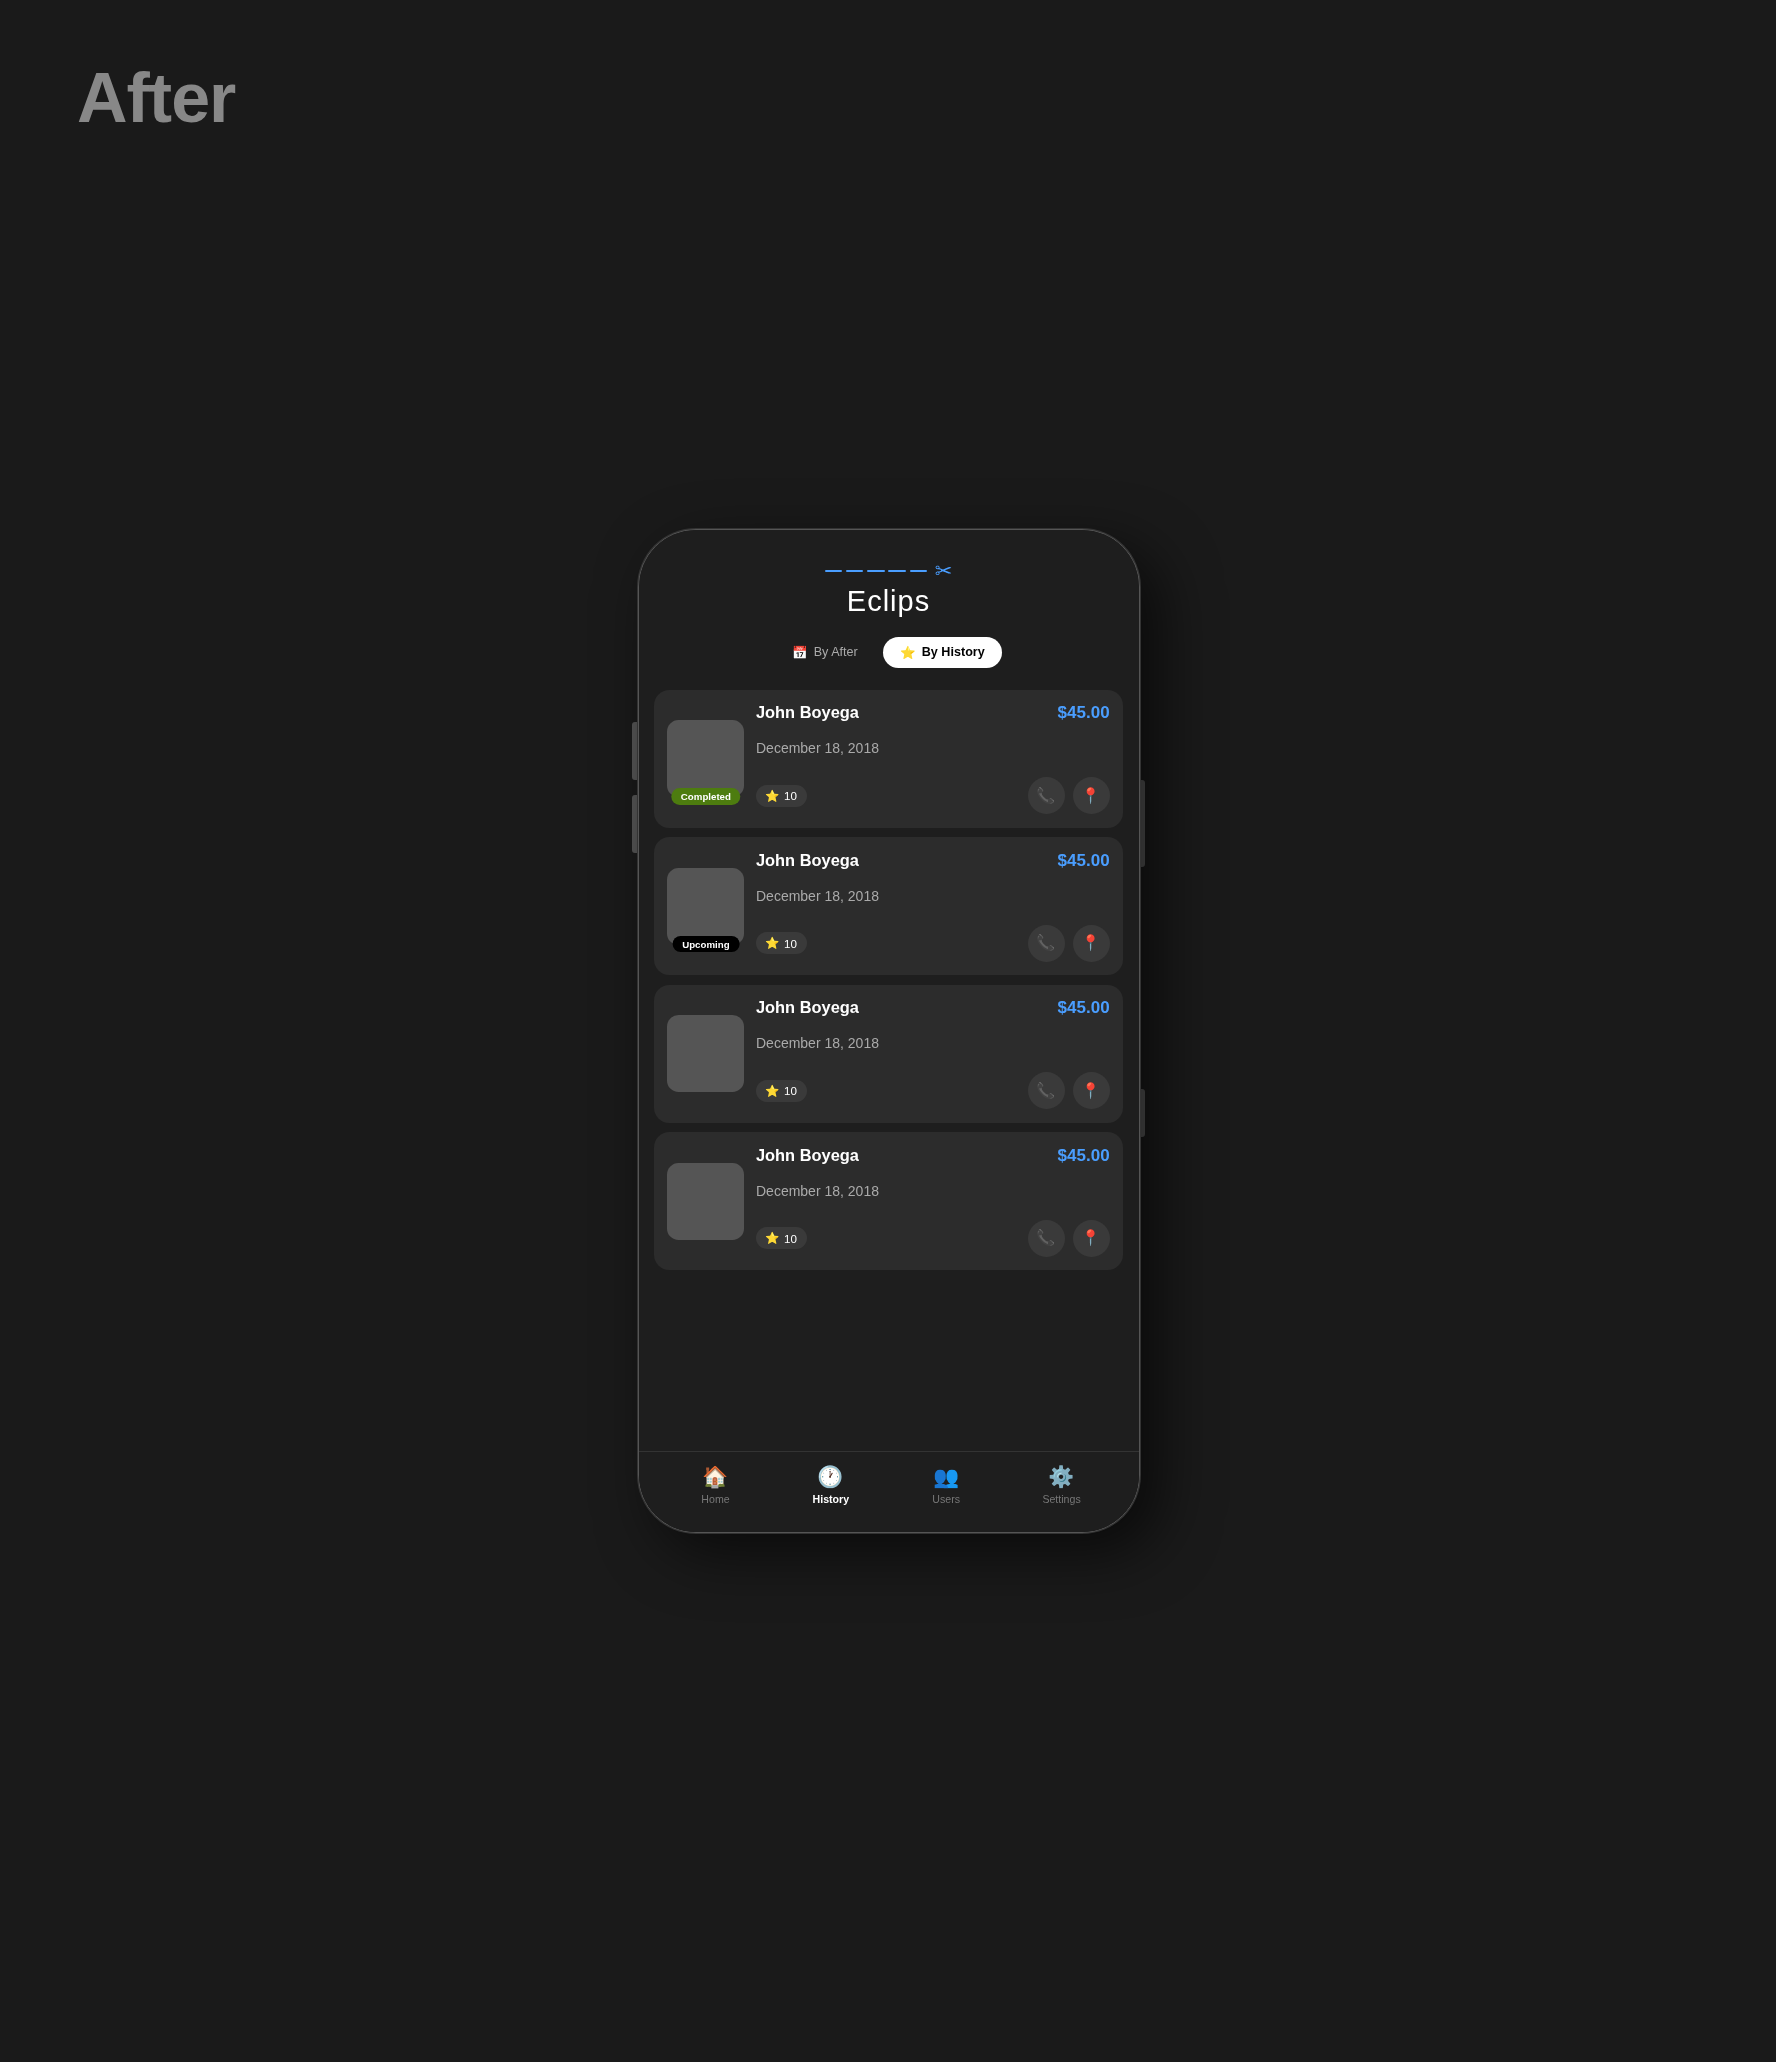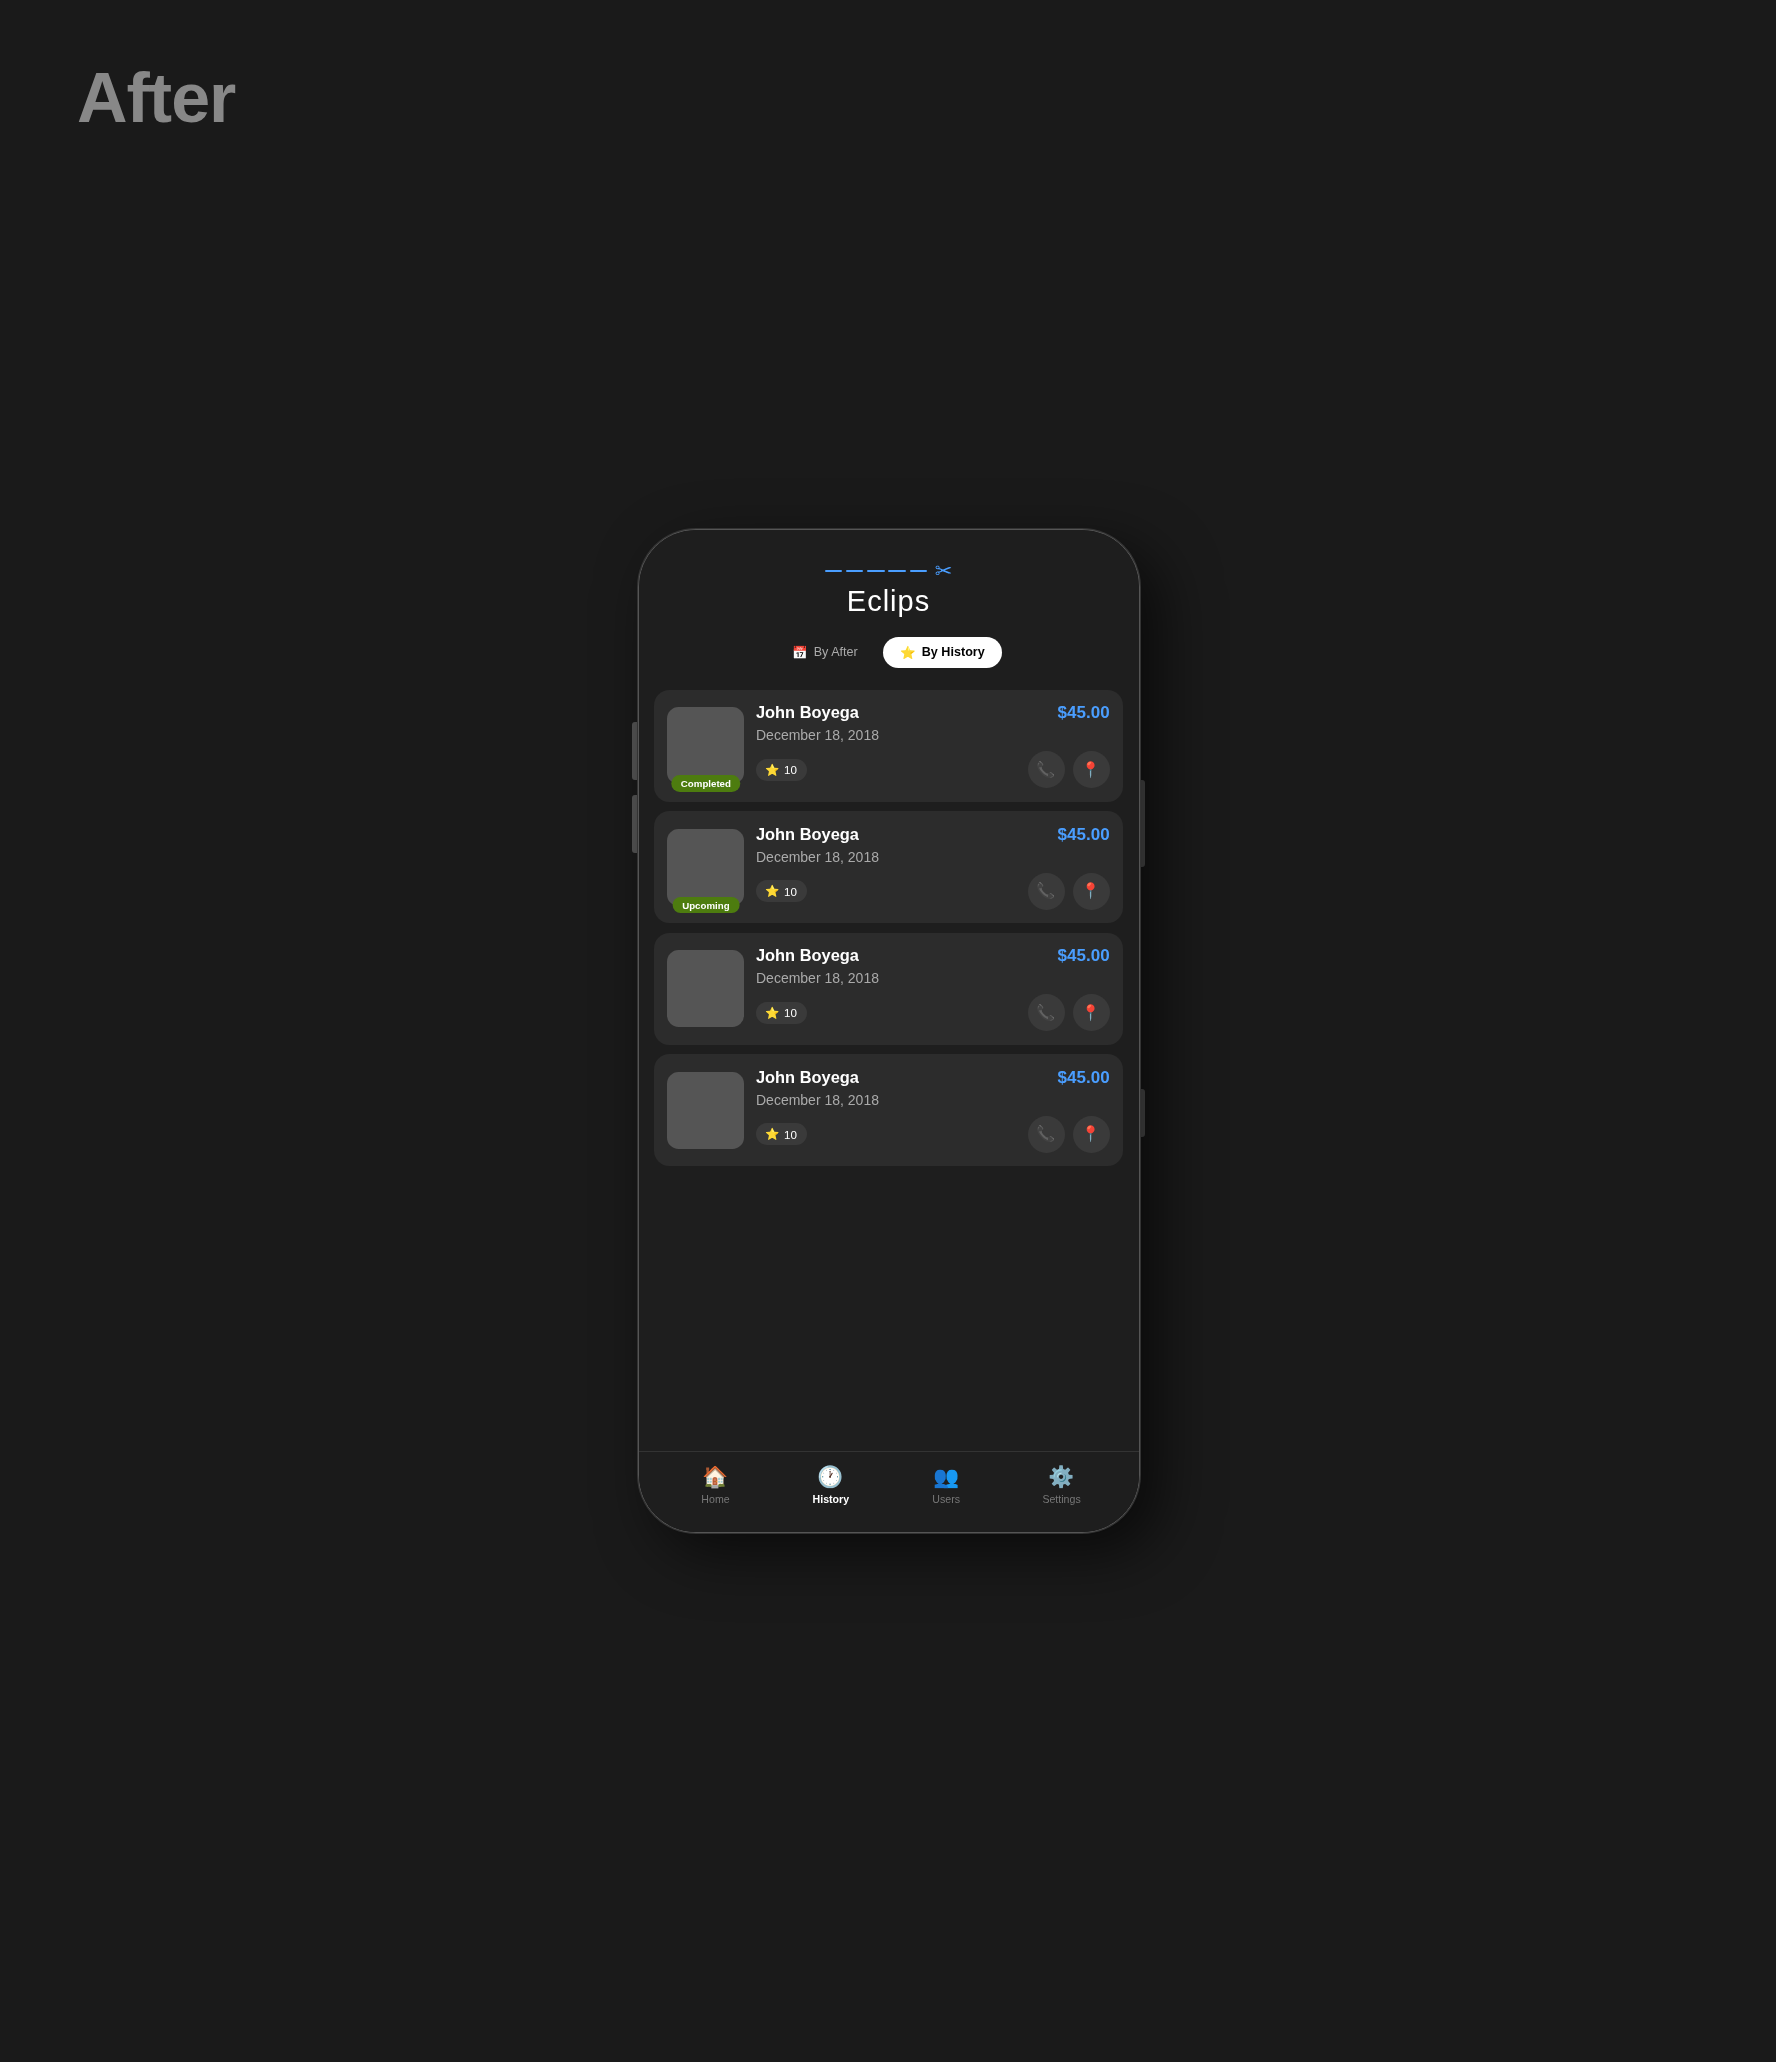--- a/index.html
+++ b/index.html
@@ -212,29 +212,29 @@
       font-weight: 600;
       white-space: nowrap;
     }
 
     .status-completed {
       background: #4d7c0f;
       color: #fff;
     }
 
     .status-upcoming {
-      background: #4d7c0f;
+      background: #000000;
       color: #fff;
     }
 
     .card-info {
       flex: 1;
       display: flex;
       flex-direction: column;
-      gap: 4px;
+      gap: 17px;
     }
 
     .card-top {
       display: flex;
       justify-content: space-between;
       align-items: flex-start;
     }
 
     .client-name {
       color: #fff;

